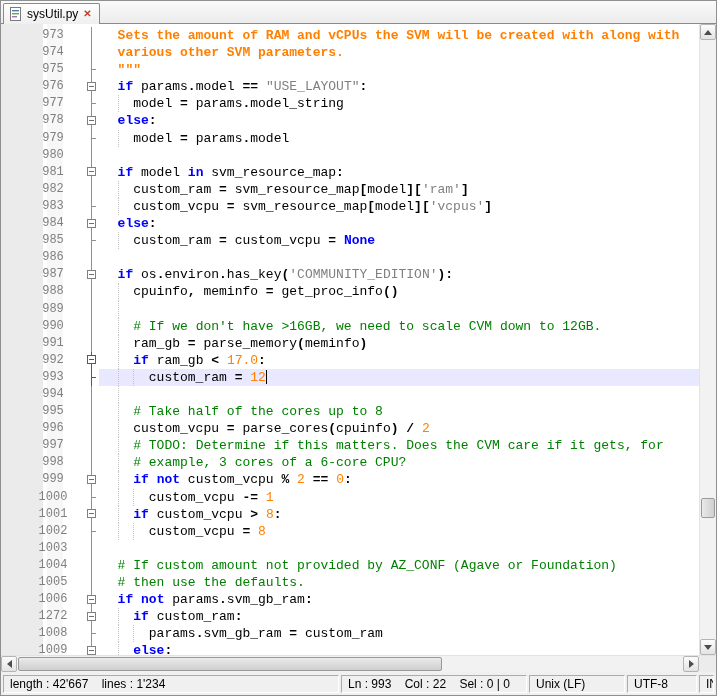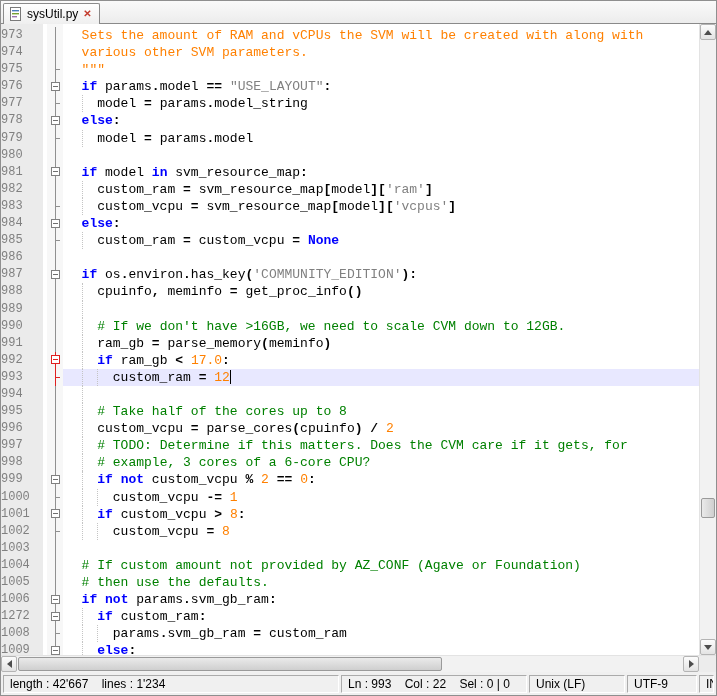--- a/index.html
+++ b/index.html
@@ -17,32 +17,32 @@
   .tab-icon{display:flex;align-items:center;}
 
   
   .editor-row{flex:0 0 631px;display:flex;background:#fff;min-height:0;}
   .editor{flex:1;position:relative;overflow:hidden;}
   .gutter-bg{position:absolute;left:0;top:0;bottom:0;width:42px;background:#EBEBEB;}
   .fold-bg{position:absolute;left:46px;top:0;bottom:0;width:16px;background:#F7F7F7;}
   #lines{position:absolute;left:0;top:3px;right:0;}
   .row{display:flex;height:17.1px;line-height:17.1px;
        font-family:"Liberation Mono","DejaVu Sans Mono",monospace;font-size:13px;}
-  .ln{flex:0 0 42px;text-align:left;padding-right:10px;box-sizing:border-box;color:#808080;font-size:12px;}
+  .ln{flex:0 0 42px;text-align:center;padding-right:10px;box-sizing:border-box;color:#808080;font-size:12px;margin-left:36px;}
   .bm{flex:0 0 4px;}
   .fold{flex:0 0 16px;position:relative;}
   .code{flex:1;position:relative;white-space:pre;color:#000;padding-left:3px;}
   .code.current{background:var(--currentLine);}
 
   .tok-k{color:var(--keyword);font-weight:bold;}
   .tok-o{color:var(--operator);font-weight:bold;}
   .tok-s{color:var(--string);}
   .tok-n{color:var(--number);}
   .tok-c{color:var(--comment);}
-  .tok-d{color:var(--docstring);}
+  .tok-d{color:var(--docstring);font-weight:bold;}
   .tok-p{color:#000;}
 
   .fold i,.code i{display:block;}
   .vline{position:absolute;left:8px;top:0;bottom:0;width:1px;background:#909090;}
   .hline{position:absolute;left:8px;right:3px;top:8px;height:1px;background:#909090;}
   .fbox{position:absolute;left:4px;top:calc(50% - 5px);width:9px;height:9px;background:#fff;
         border:1px solid #808080;box-sizing:border-box;}
   .fbox::after{content:"";position:absolute;left:1px;right:1px;top:3px;height:1px;background:#707070;}
   .fold.red .vline,.fold.red .hline{background:var(--foldHighlight);}
   .fold.red .fbox{border-color:var(--foldHighlight);}
@@ -442,17 +442,17 @@
           <span class="tri t-right"></span>
         </div>
     </div>
     <div class="sb-corner"></div>
   </div>
 
   <div class="statusbar">
     <div class="sfield f1">length : 42'667    lines : 1'234</div>
     <div class="sfield f2">Ln : 993    Col : 22    Sel : 0 | 0</div>
     <div class="sfield f3">Unix (LF)</div>
-    <div class="sfield f4">UTF-9</div>
+    <div class="sfield f4">UTF-8</div>
     <div class="sfield f5">INS</div>
   </div>
 
 </div>
 
 </body></html>

